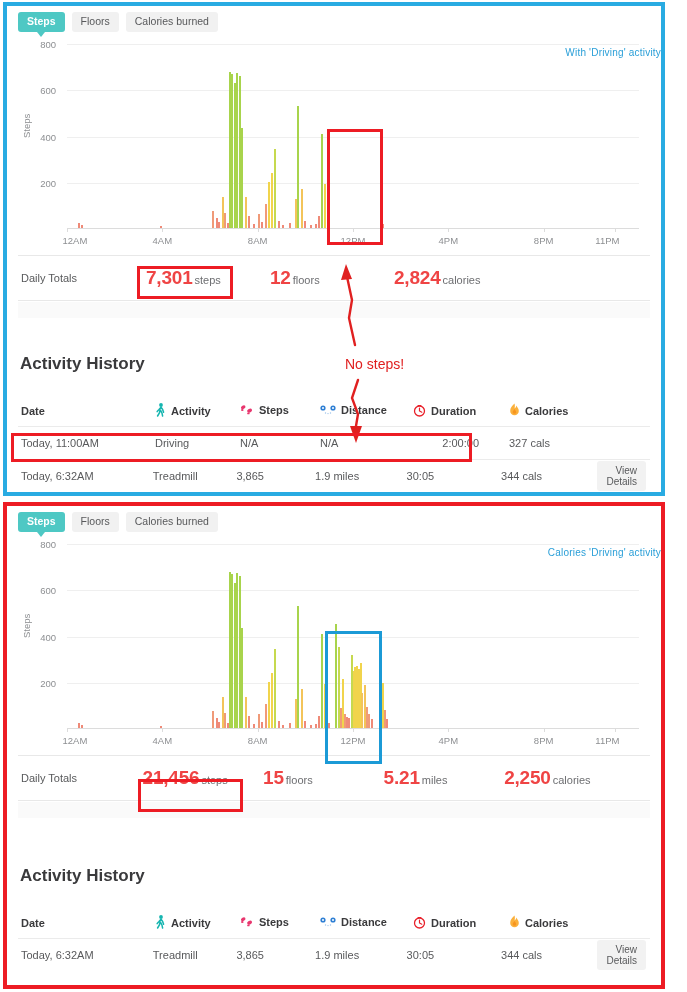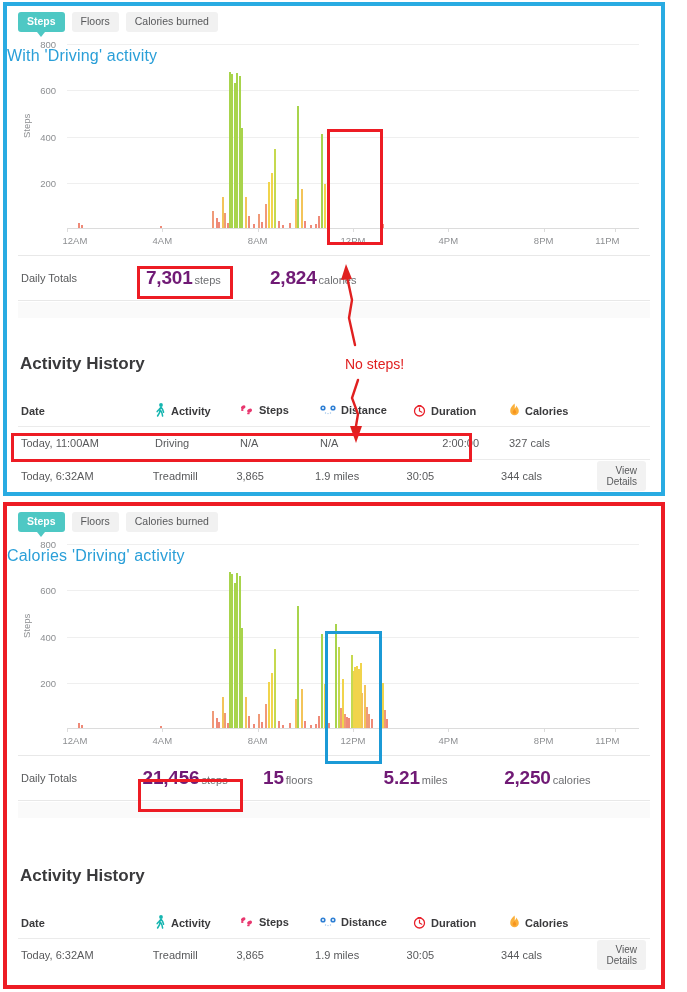--- a/index.html
+++ b/index.html
@@ -39,22 +39,22 @@
   .tab.active::after {
     content: ""; position: absolute; left: 50%; margin-left: -4px; bottom: -5px;
     width: 0; height: 0;
     border-left: 4px solid transparent; border-right: 4px solid transparent;
     border-top: 5px solid #4ec8c4;
   }
 
   
   .chart-wrap { position: absolute; left: 0; top: 28px; width: 100%; height: 225px; }
   .chart-title {
-    position: absolute; top: 13px; width: 100%; text-align: left;
-    color: #2a9fd8; font-size: 16px; letter-spacing: .2px;
+    position: absolute; top: 13px; width: 100%; text-align: right;
+    color: #2a9fd8; font-size: 10px; letter-spacing: .2px;
   }
   .y-axis-label {
     position: absolute; left: 14px; top: 104px;
     font-size: 9.5px; color: #8d8f92;
     transform: rotate(-90deg); transform-origin: left top;
     white-space: nowrap;
   }
   .plot { position: absolute; left: 60px; top: 10px; right: 22px; height: 185px; }
   .gridline { position: absolute; left: 0; right: 0; height: 1px; background: #efefef; }
   .axisline { position: absolute; left: 0; right: 0; bottom: 0; height: 1px; background: #dcdcdc; }
@@ -75,21 +75,21 @@
 
   
   .totals {
     position: absolute; left: 11px; right: 11px;
     border-top: 1px solid #e8e8e8; border-bottom: 1px solid #e8e8e8;
     height: 46px; display: flex; align-items: center;
   }
   .totals-label { font-size: 11px; color: #58595b; width: 128px; padding-left: 3px; }
   .total-item { width: 124px; white-space: nowrap; }
   .total-item.wide { width: 150px; }
-  .total-num { font-size: 19px; font-weight: bold; color: #701a75; letter-spacing: -.2px; }
+  .total-num { font-size: 19px; font-weight: bold; color: #ef4444; letter-spacing: -.2px; }
   .total-unit { font-size: 11px; color: #6d6e71; margin-left: 2px; }
 
   .spacer-band { position: absolute; left: 11px; right: 11px; height: 16px; background: #fafafa; }
 
   
   .ah-title {
     position: absolute; left: 13px;
     font-size: 17px; font-weight: bold; color: #3a3a3c;
   }
   .ah-table { position: absolute; left: 11px; right: 11px; }
@@ -201,20 +201,21 @@
               <div class="bar" style="left:43.958%;height:6.75%;background:#ef8a78"></div>
               <div class="bar" style="left:44.375%;height:50.88%;background:#a8d44c"></div>
               <div class="bar" style="left:45.000%;height:23.75%;background:#f1d44c"></div>
               <div class="bar" style="left:45.625%;height:2.50%;background:#ef8a78"></div>
               <div class="bar" style="left:55.000%;height:2.25%;background:#ef8a78"></div>
             </div>
           </div>
           <div class="totals" style="top:249px">
             <div class="totals-label">Daily Totals</div>
             <div class="total-item"><span class="total-num">7,301</span><span class="total-unit">steps</span></div>
+            <div class="total-item"><span class="total-num">12</span><span class="total-unit">floors</span></div>
             <div class="total-item wide"><span class="total-num">2,824</span><span class="total-unit">calories</span></div>
           </div>
           <div class="spacer-band" style="top:296px"></div>
           <div class="ah-title" style="top:348px">Activity History</div>
           <div class="ah-table" style="top:390px">
             <div class="ah-head">
               <div class="c-date"><span>Date</span></div>
               <div class="c-act"><span class="hicon"><svg width="11" height="14" viewBox="0 0 11 14">
                     <circle cx="6" cy="2" r="1.9" fill="#15b5b0"></circle>
                     <path d="M6 4.2 L4 6.6 L2.2 8.6 M6 4.2 L7.6 6.4 L8.6 9.2 M5.2 7 L4.4 10 L2.6 13 M5.6 7.4 L7 10.2 L7.6 13" stroke="#15b5b0" stroke-width="1.5" fill="none" stroke-linecap="round"></path>

